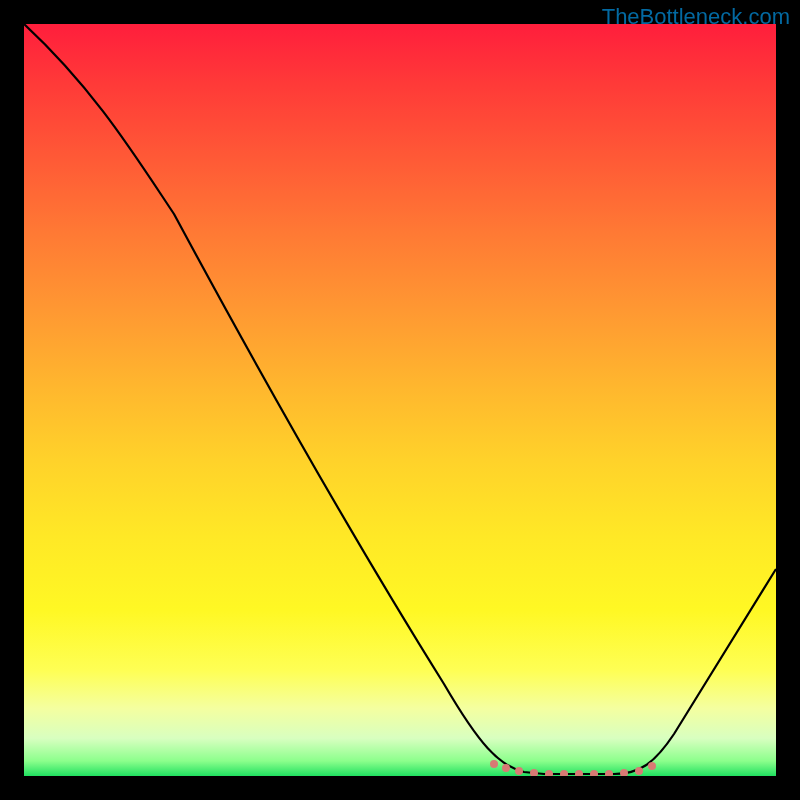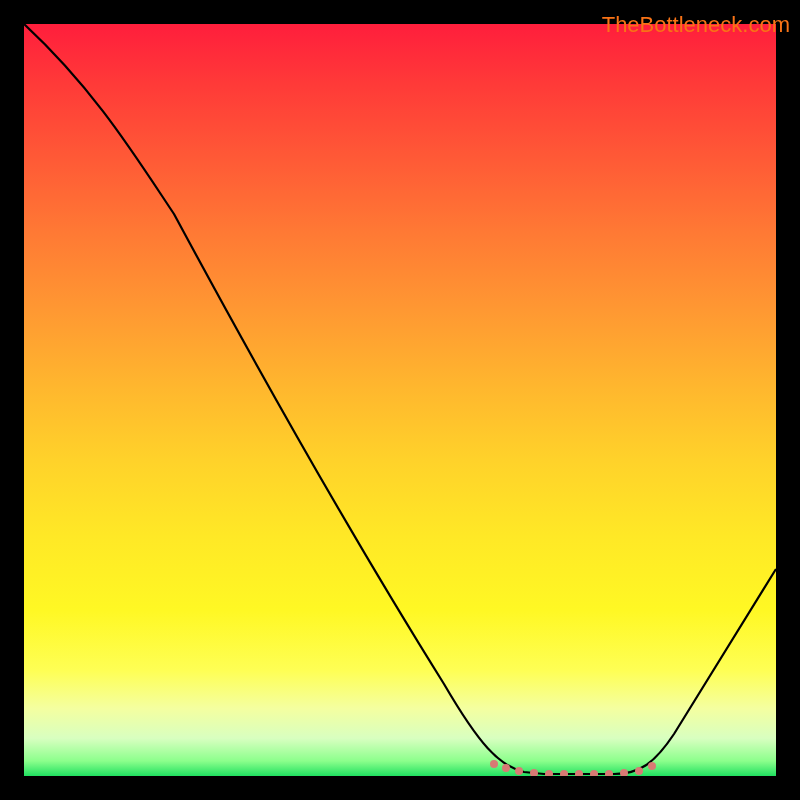--- a/index.html
+++ b/index.html
@@ -6,23 +6,23 @@
   body {
     width: 800px;
     height: 800px;
     background: #000;
     font-family: Arial, sans-serif;
     position: relative;
     overflow: hidden;
   }
   .watermark {
     position: absolute;
-    top: 12px;
+    top: 4px;
     right: 10px;
-    color: #f97316;
+    color: #0369a1;
     font-size: 22px;
     font-weight: 500;
     z-index: 10;
   }
   .chart-frame {
     position: absolute;
     top: 24px;
     left: 24px;
     width: 752px;
     height: 752px;

